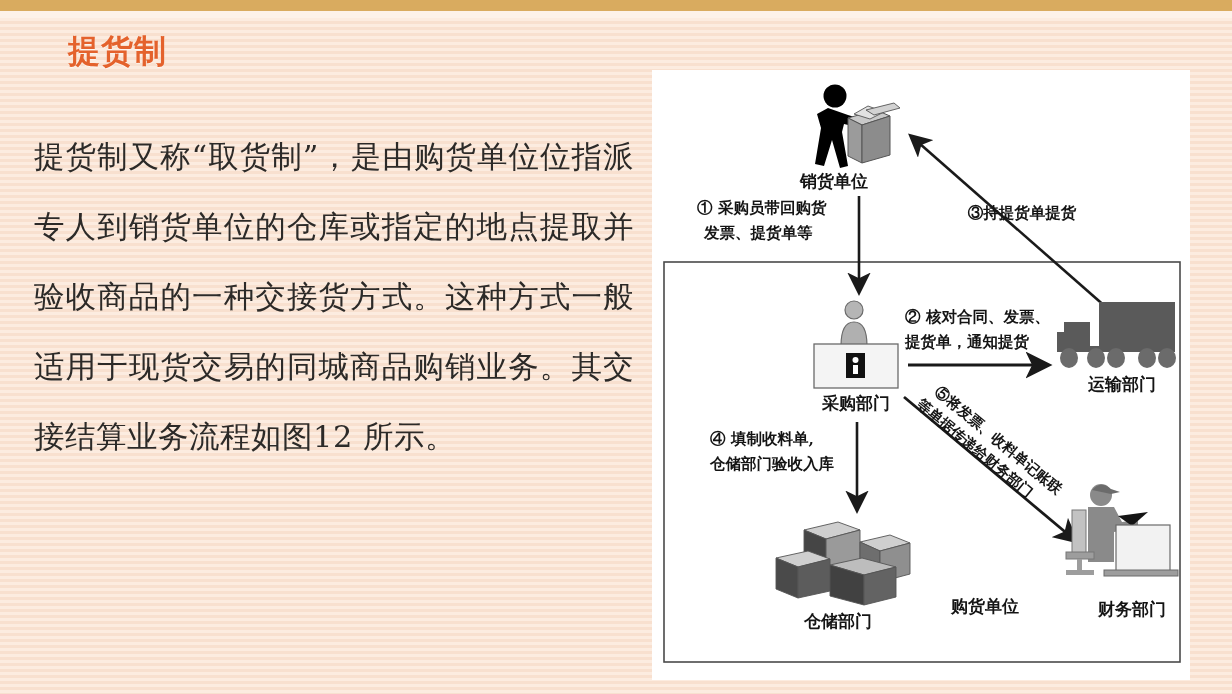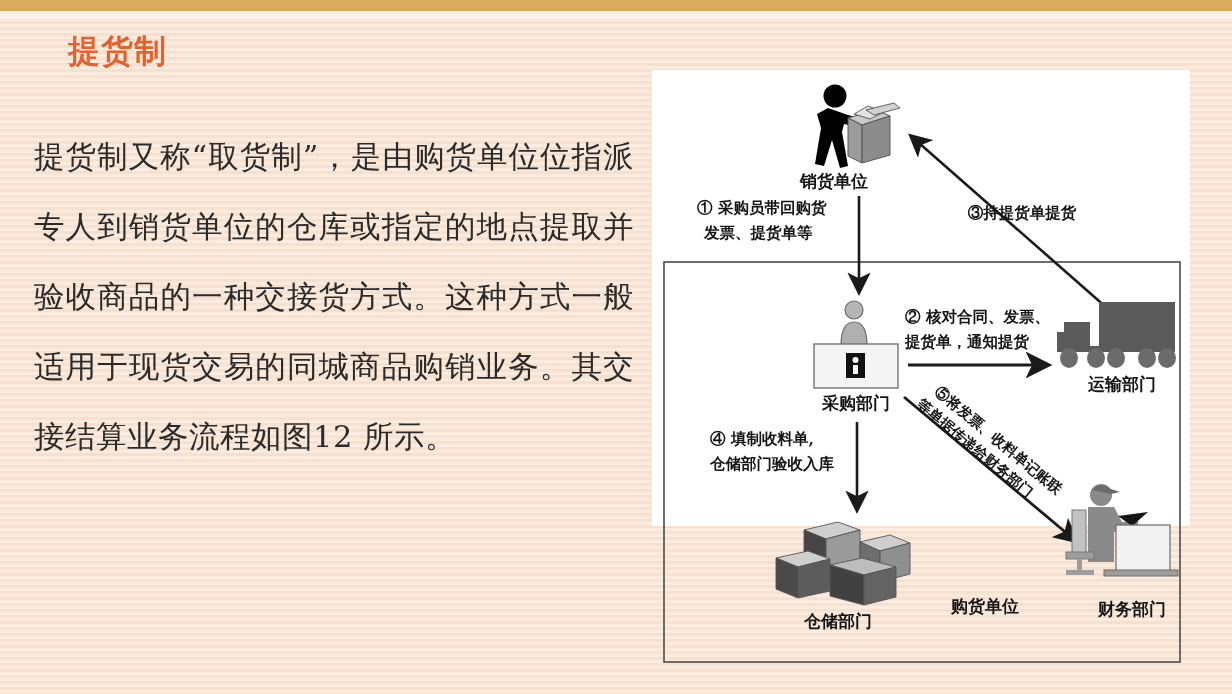--- a/index.html
+++ b/index.html
@@ -48,21 +48,21 @@
     font-family:"DejaVu Serif","Liberation Serif",serif;
     font-size:30.5px;
     line-height:70px;
     color:#2c2a28;
     letter-spacing:0.5px;
     text-align:justify;
   }
 
   
   #diagram-panel{
-    position:absolute;left:652px;top:70px;width:538px;height:456px;
+    position:absolute;left:652px;top:70px;width:538px;height:610px;
     background:#ffffff;
   }
   #diagram-svg{display:block;width:538px;height:610px;}
 
   .dlabel{
     font-family:"DejaVu Serif","Liberation Serif",serif;
     font-size:17px;
     fill:#141414;
     font-weight:bold;
   }

